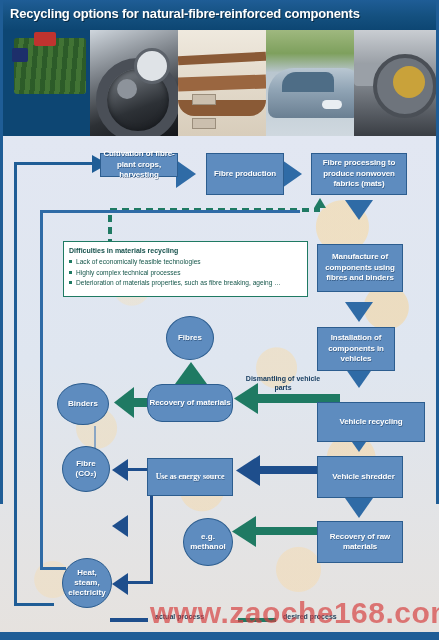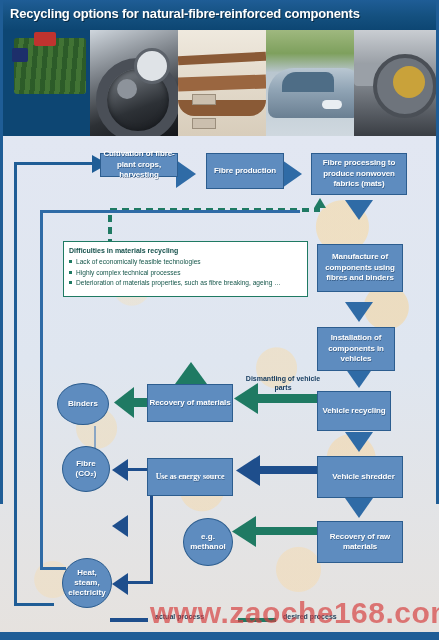--- a/index.html
+++ b/index.html
@@ -211,32 +211,33 @@
     <div class="ln" style="left:14px;top:467px;width:40px;height:3px;"></div>
     <svg class="arrow" style="left:92px;top:18px;" width="18" height="20">
       <polygon points="0,1 0,19 16,10" fill="#1f5d96"></polygon>
     </svg>
 
     <div class="ln" style="left:40px;top:74px;width:3px;height:360px;background:#2f6ba6;"></div>
     <div class="ln" style="left:40px;top:74px;width:260px;height:3px;background:#2f6ba6;"></div>
     <div class="ln" style="left:40px;top:431px;width:26px;height:3px;background:#2f6ba6;"></div>
 
     <div class="box" style="left:100px;top:17px;width:78px;height:24px;">Cultivation of fibre-plant crops, harvesting</div>
-    <div class="box" style="left:206px;top:17px;width:78px;height:36px;">Fibre production</div>
+    <div class="box" style="left:206px;top:17px;width:78px;height:42px;">Fibre production</div>
     <div class="box" style="left:311px;top:17px;width:96px;height:42px;padding:0 3px;">Fibre processing to produce nonwoven fabrics (mats)</div>
 
     <div class="box" style="left:317px;top:108px;width:86px;height:48px;padding:0 3px;">Manufacture of components using fibres and binders</div>
     <div class="box" style="left:317px;top:191px;width:78px;height:44px;padding:0 3px;">Installation of components in vehicles</div>
-    <div class="box" style="left:317px;top:255px;width:74px;height:40px;">Vehicle recycling</div>
+    <div class="box" style="left:317px;top:266px;width:108px;height:40px;">Vehicle recycling</div>
     <div class="box" style="left:317px;top:320px;width:86px;height:42px;padding-left:7px;">Vehicle shredder</div>
     <div class="box" style="left:317px;top:385px;width:86px;height:42px;">Recovery of raw materials</div>
 
-    <div class="box" style="left:147px;top:248px;width:86px;height:38px;">Recovery of materials</div>
+    <div class="box" style="left:147px;top:248px;width:86px;height:38px;border-radius:15px;">Recovery of materials</div>
     <div class="box" style="left:147px;top:322px;width:86px;height:38px;font-family:Liberation Serif, serif;">Use as energy source</div>
 
+    <div class="oval" style="left:166px;top:180px;width:48px;height:44px;">Fibres</div>
     <div class="oval" style="left:57px;top:247px;width:52px;height:42px;">Binders</div>
     <div class="oval" style="left:62px;top:310px;width:48px;height:46px;padding:0 2px;">Fibre (CO₂)</div>
     <div class="oval" style="left:62px;top:422px;width:50px;height:50px;padding:0 2px;">Heat, steam, electricity</div>
     <div class="oval" style="left:183px;top:382px;width:50px;height:48px;">e.g. methanol</div>
 
     <div class="note" style="left:63px;top:105px;width:245px;height:56px;">
       <div class="nh">Difficulties in materials recycling</div>
       <ul>
         <li>Lack of economically feasible technologies</li>
         <li>Highly complex technical processes</li>

